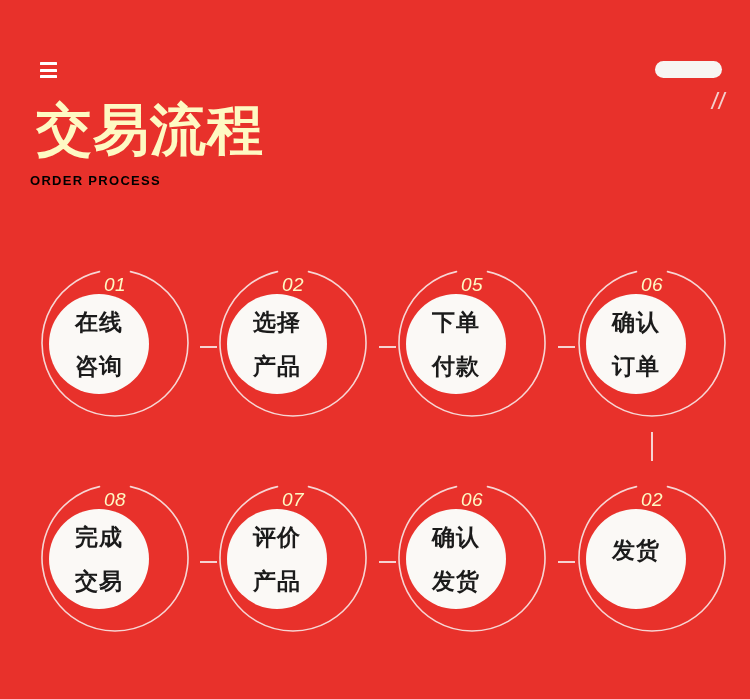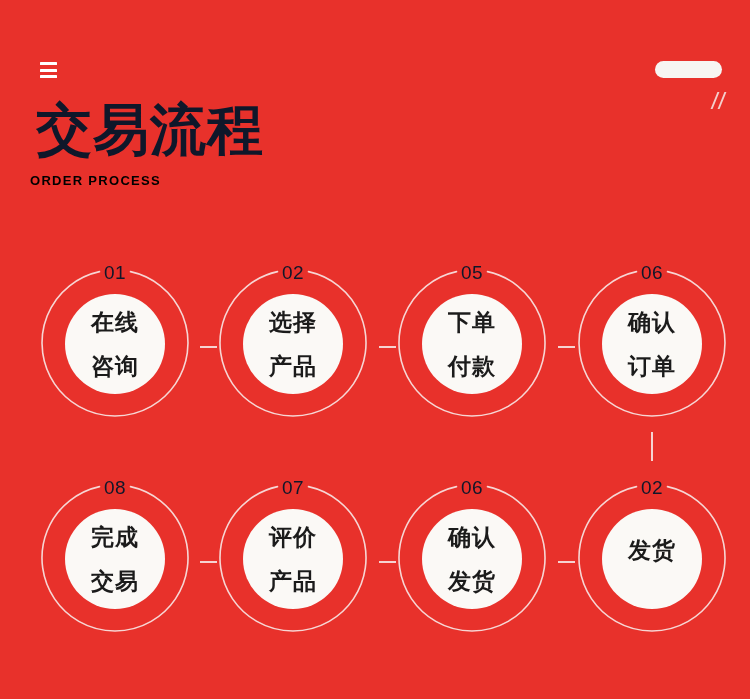--- a/index.html
+++ b/index.html
@@ -69,21 +69,21 @@
   .slash-mark i:nth-child(1) { left: 4px; }
   .slash-mark i:nth-child(2) { left: 11px; }
 
   .page-title {
     position: absolute;
     left: 36px;
     top: 98px;
     font-size: 56px;
     line-height: 64px;
     font-weight: bold;
-    color: #0f172a;
+    color: #fef9c3;
     letter-spacing: 1px;
     white-space: nowrap;
   }
 
   .page-subtitle {
     position: absolute;
     left: 30px;
     top: 173px;
     font-size: 13px;
     line-height: 16px;
@@ -116,33 +116,34 @@
     left: 0;
     top: 10px;
     width: 152px;
     height: 152px;
   }
   .step-ring svg { display: block; }
 
   .step-number {
     position: absolute;
     left: 0;
-    top: 4px;
+    top: 16px;
     width: 152px;
     text-align: center;
     font-size: 19px;
     line-height: 22px;
-    color: #0f172a;
+    color: #fef9c3;
     font-weight: normal;
     letter-spacing: 0.5px;
+    font-style: italic;
   }
 
   .step-disc {
     position: absolute;
-    left: 26px;
+    left: 10px;
     top: 36px;
     width: 100px;
     height: 100px;
     border-radius: 50%;
     background: #fbf9f6;
     display: flex;
     flex-direction: column;
     align-items: center;
     justify-content: center;
     gap: 17px;

